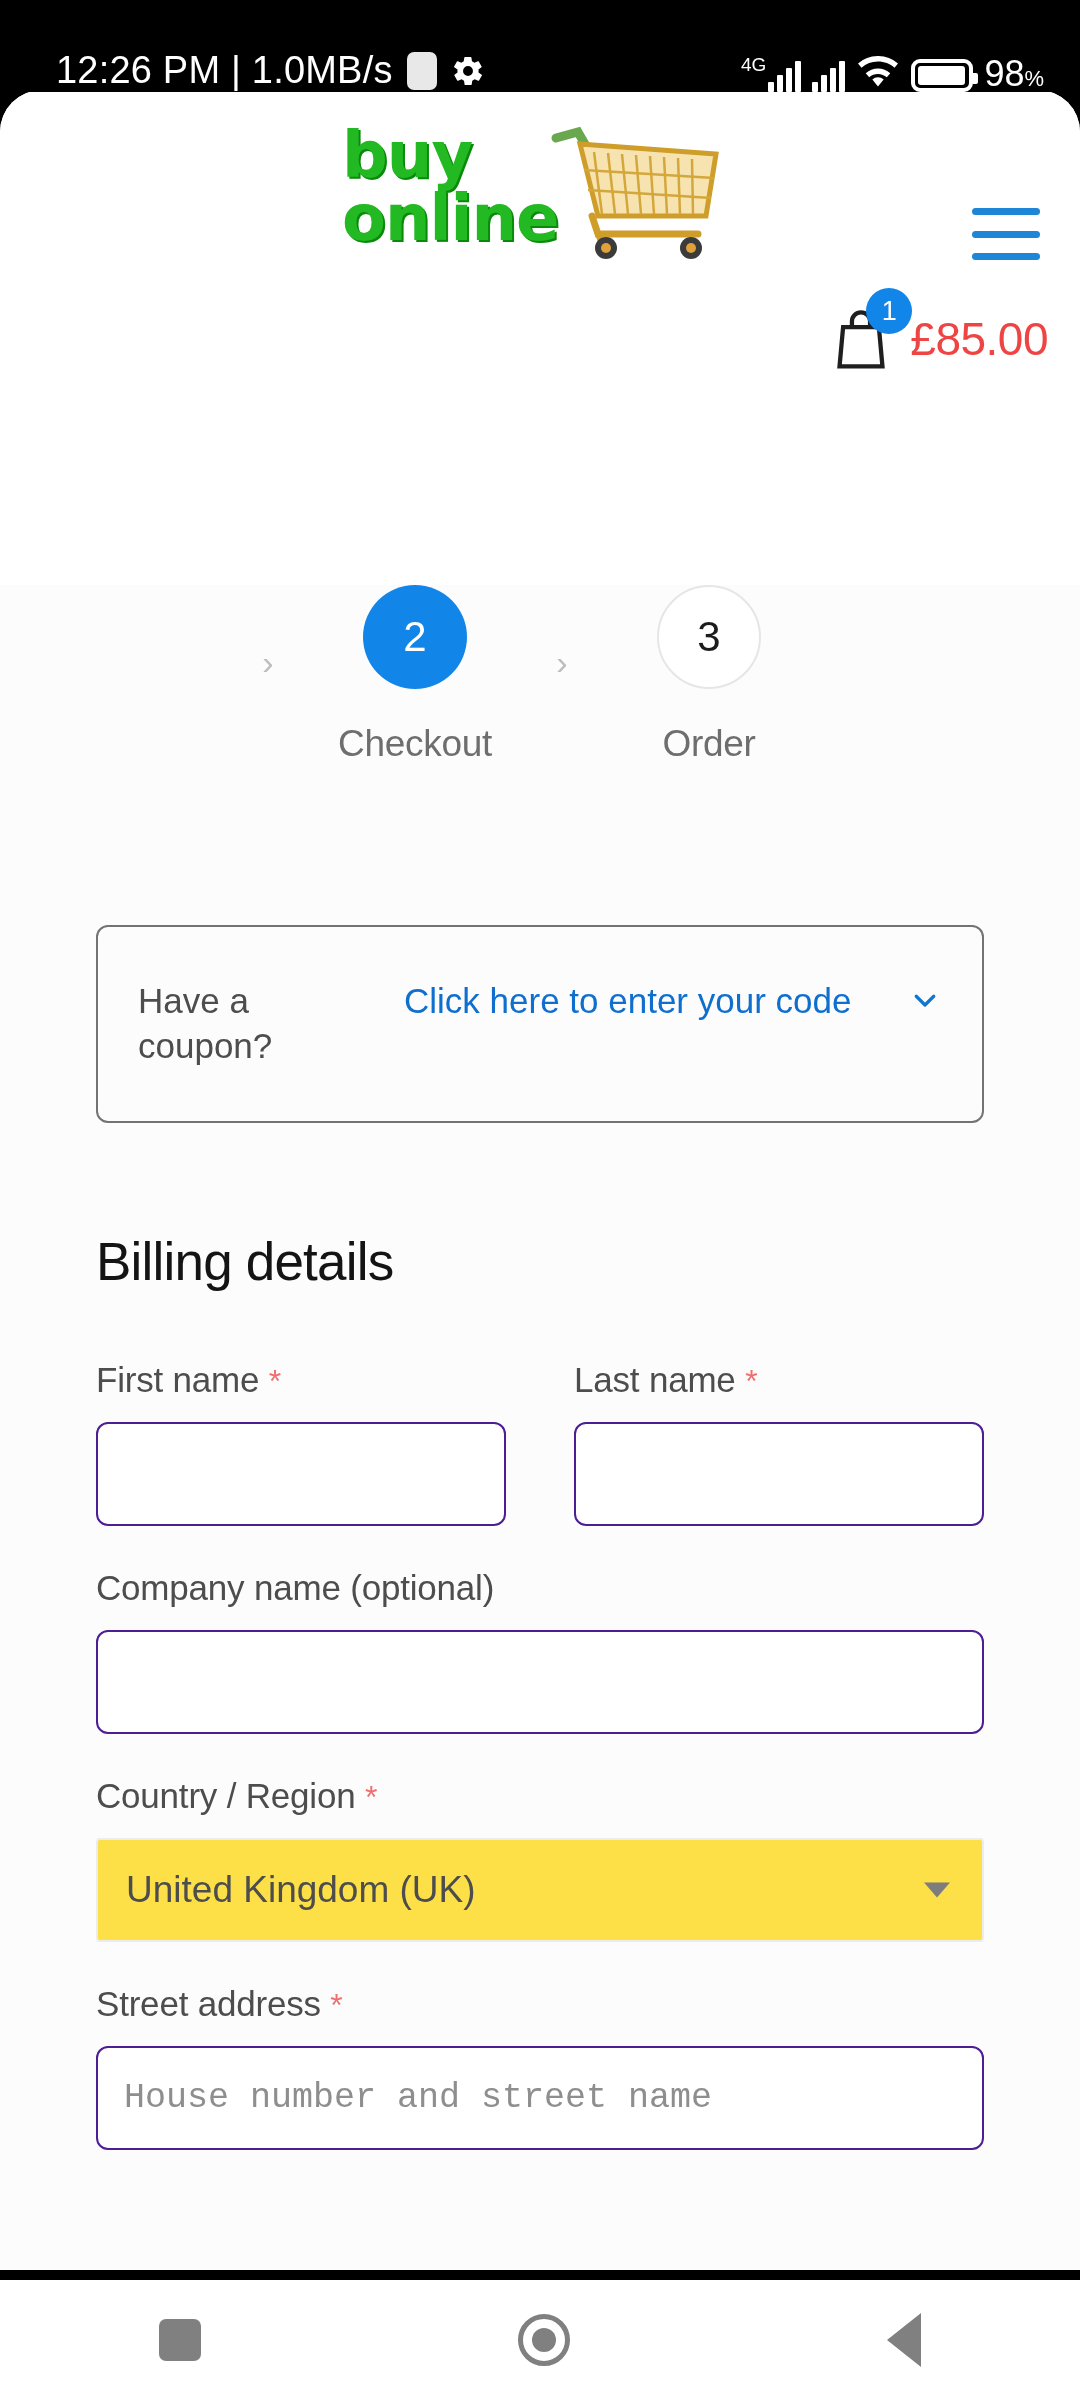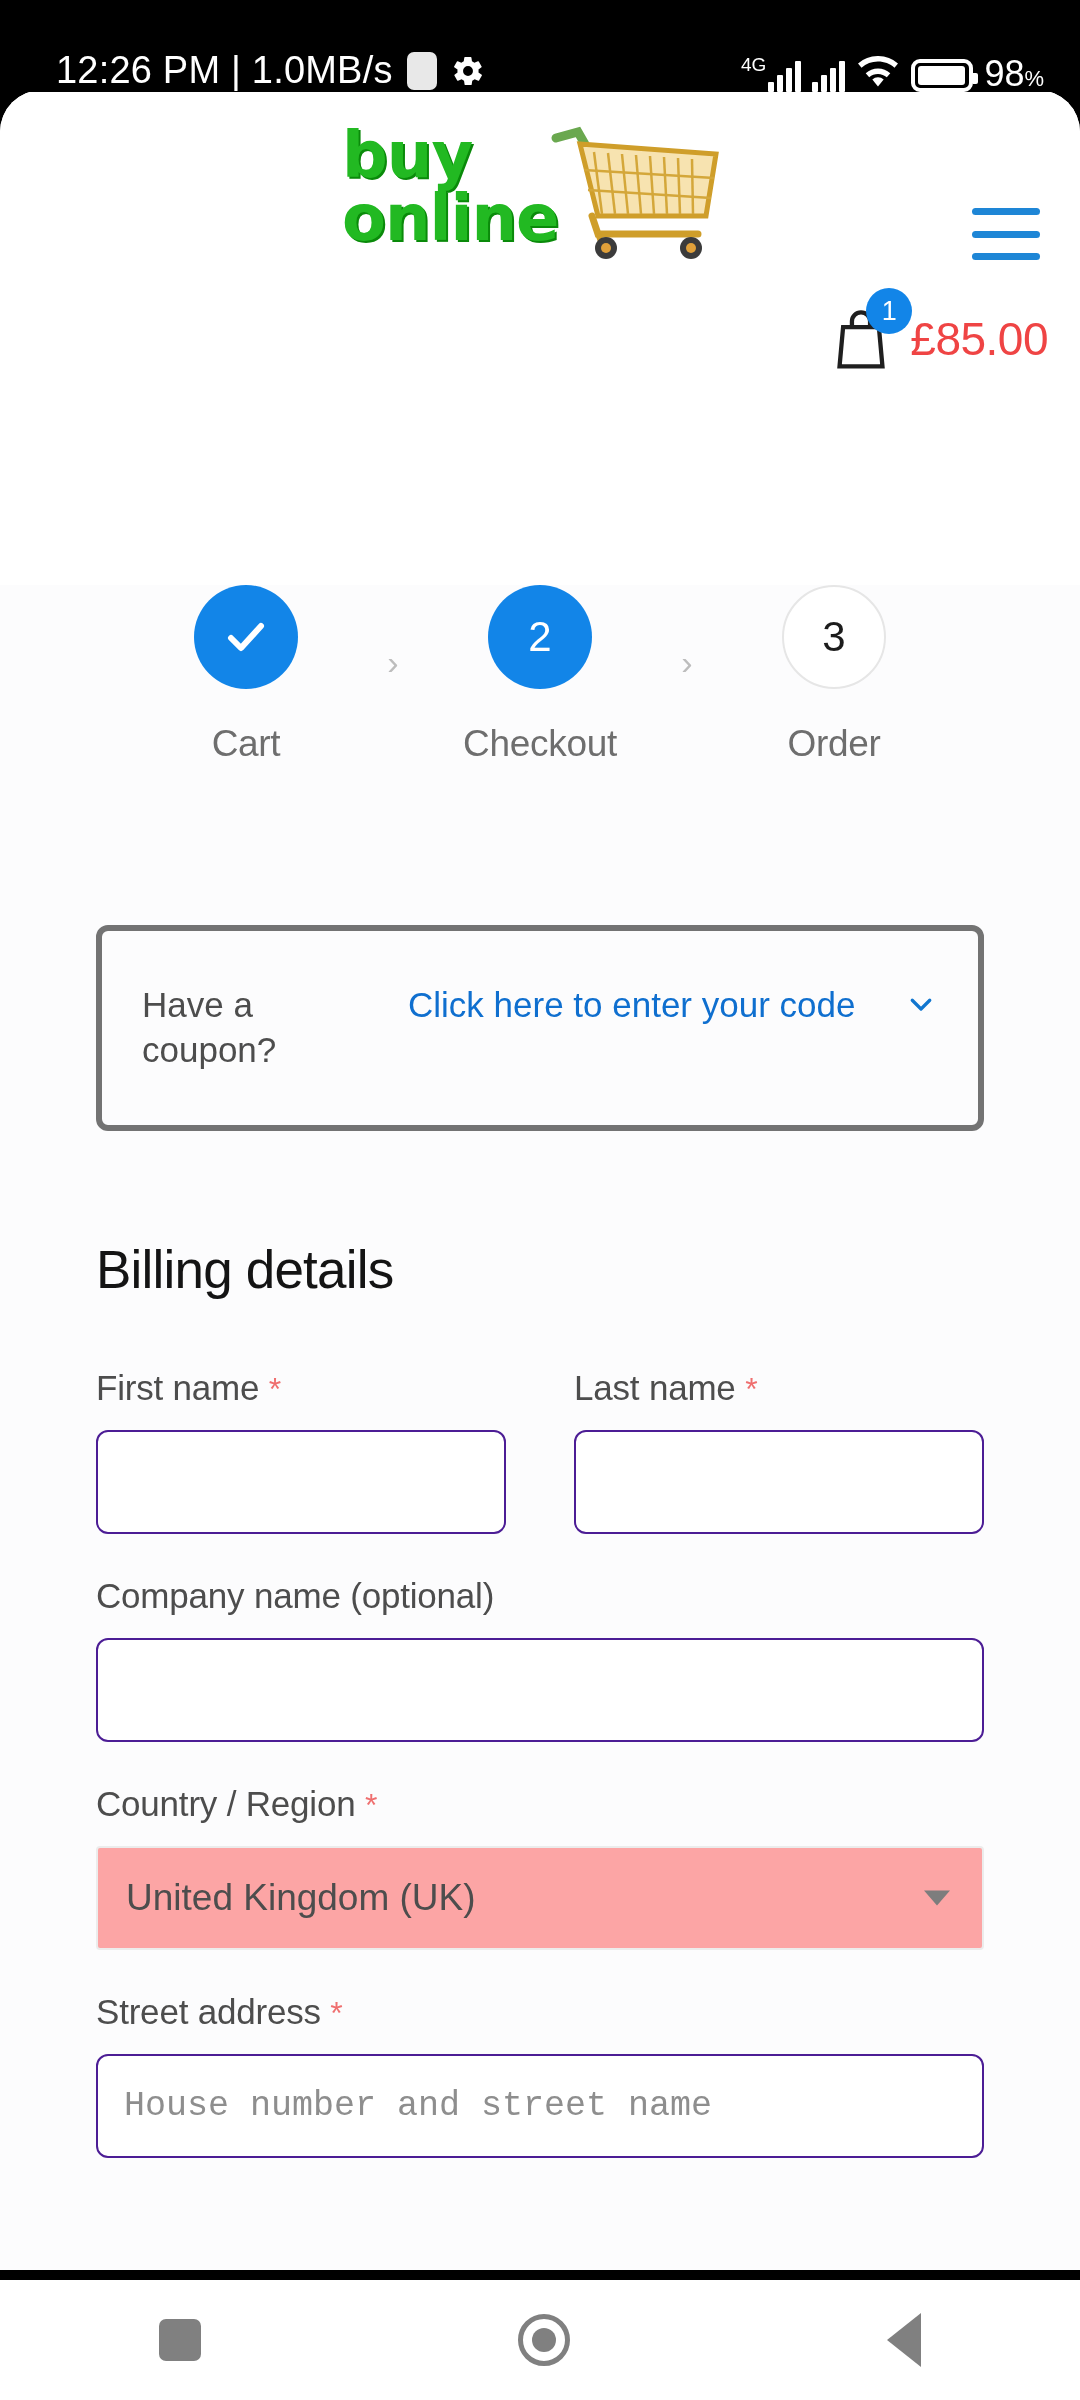--- a/index.html
+++ b/index.html
@@ -241,21 +241,21 @@
     align-items: center;
     justify-content: center;
     padding-top: 58px;
     color: #bdbdbd;
     font-size: 34px;
   }
 
   
   #coupon-box {
     margin: 90px 96px 0 96px;
-    border: 6px solid #737373;
+    border: 2px solid #737373;
     border-radius: 12px;
     background: #fcfcfd;
     min-height: 198px;
     padding: 52px 42px 52px 40px;
     display: flex;
     align-items: flex-start;
     gap: 16px;
   }
   .coupon-q {
     width: 250px;
@@ -317,21 +317,21 @@
     outline: none;
   }
   .text-input::placeholder { color: #8e8e8e; }
 
   .field-block { margin-bottom: 42px; }
 
   .select-wrap { position: relative; }
   .select-box {
     width: 100%;
     height: 104px;
-    background: #fca5a5;
+    background: #fde047;
     border: 2px solid #ececec;
     border-radius: 4px;
     display: flex;
     align-items: center;
     padding: 0 28px;
     font-size: 37px;
     color: #4d4d4d;
   }
   .select-caret {
     position: absolute;
@@ -473,28 +473,20 @@
           </svg>
           <span class="bag-badge">1</span>
         </span>
         <span class="cart-total">£85.00</span>
       </div>
     </div>
 
     <div id="page-body">
 
       <div id="stepper">
-        <div class="step">
-          <div class="step-circle done">
-            <svg class="step-check" viewBox="0 0 24 24" fill="none" stroke="#ffffff" stroke-width="3" stroke-linecap="round" stroke-linejoin="round">
-              <path d="M4.5 12.5 L9.5 17.5 L19.5 6.5"></path>
-            </svg>
-          </div>
-          <div class="step-label">Cart</div>
-        </div>
 
         <div class="step-sep">›</div>
 
         <div class="step">
           <div class="step-circle active">2</div>
           <div class="step-label">Checkout</div>
         </div>
 
         <div class="step-sep">›</div>
 

